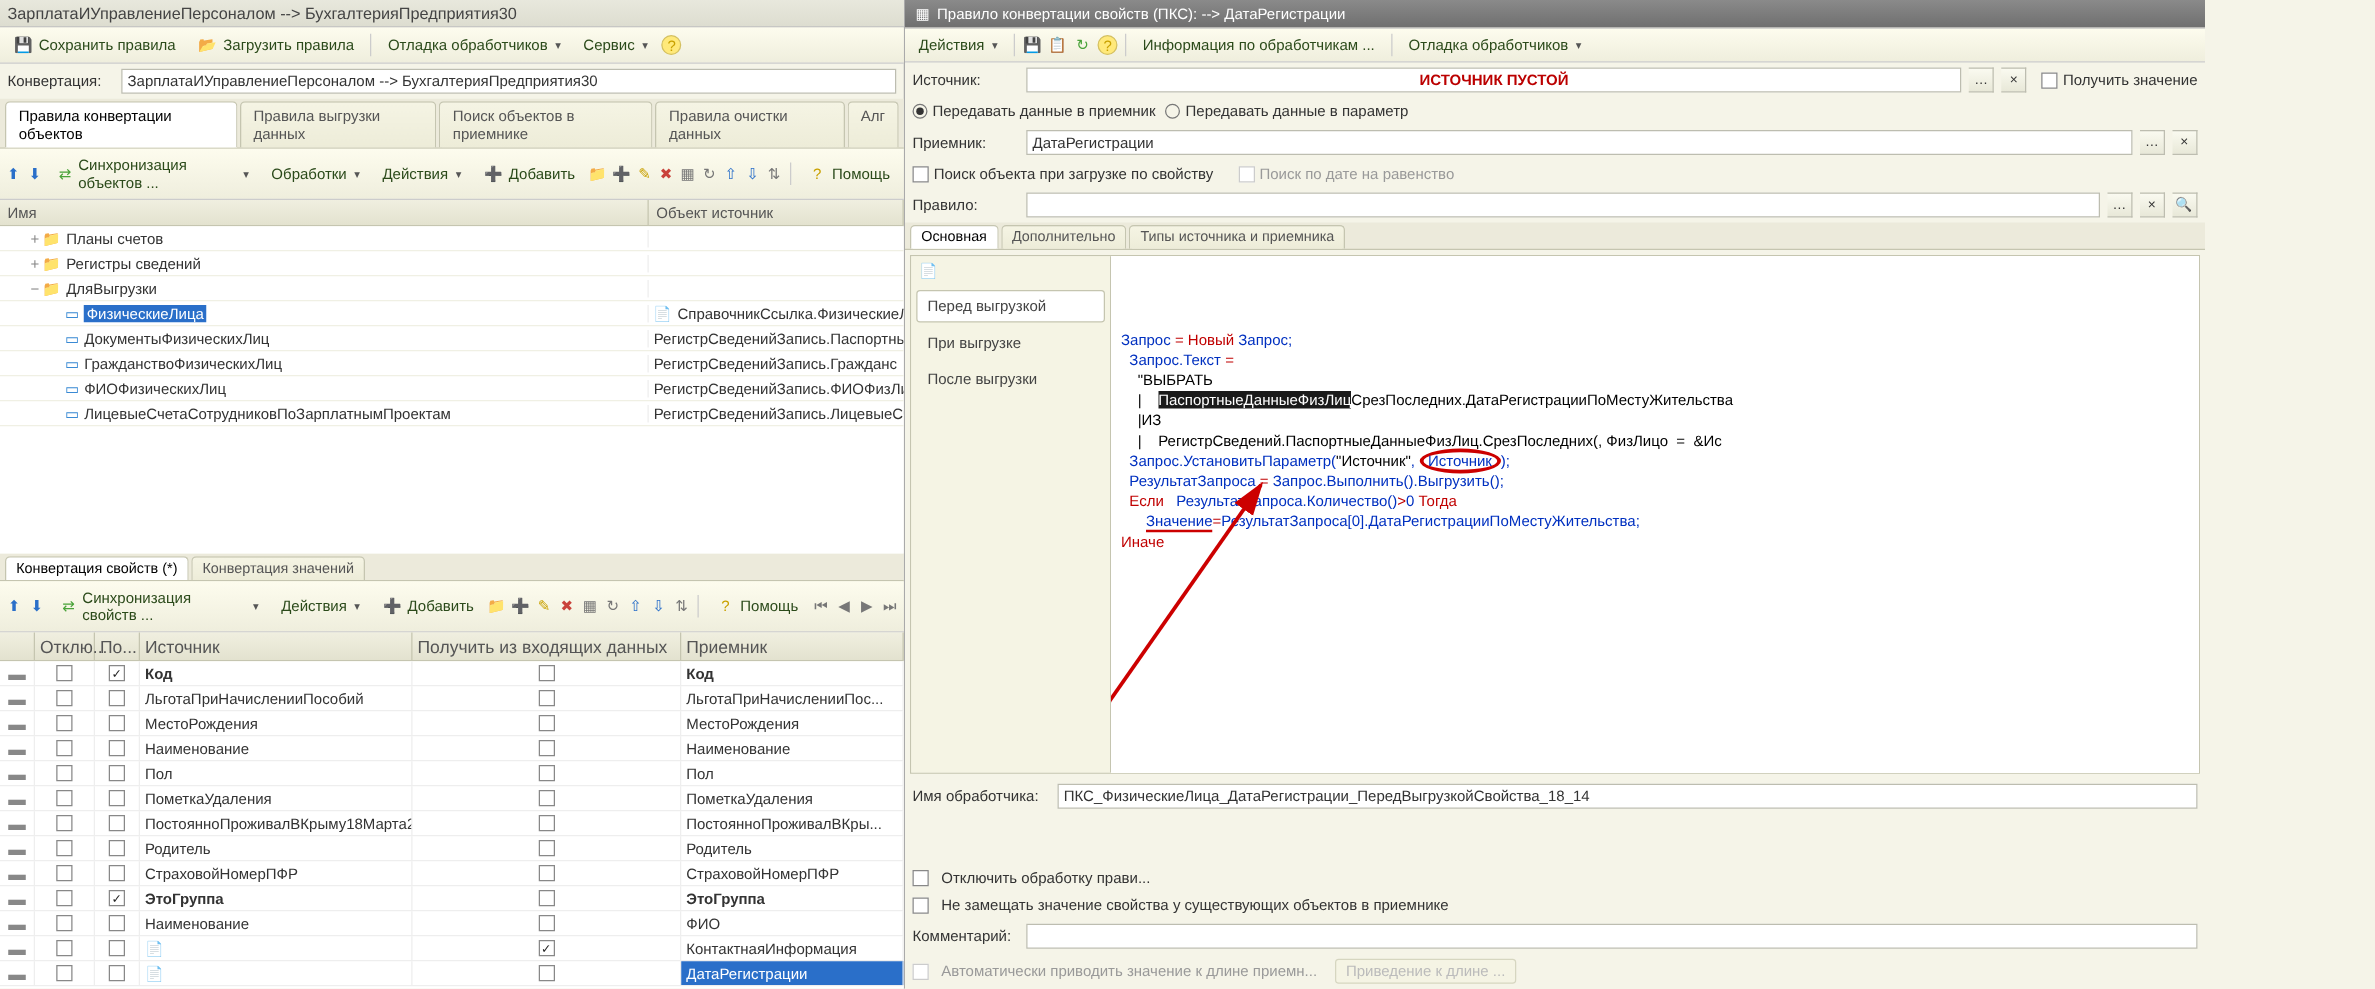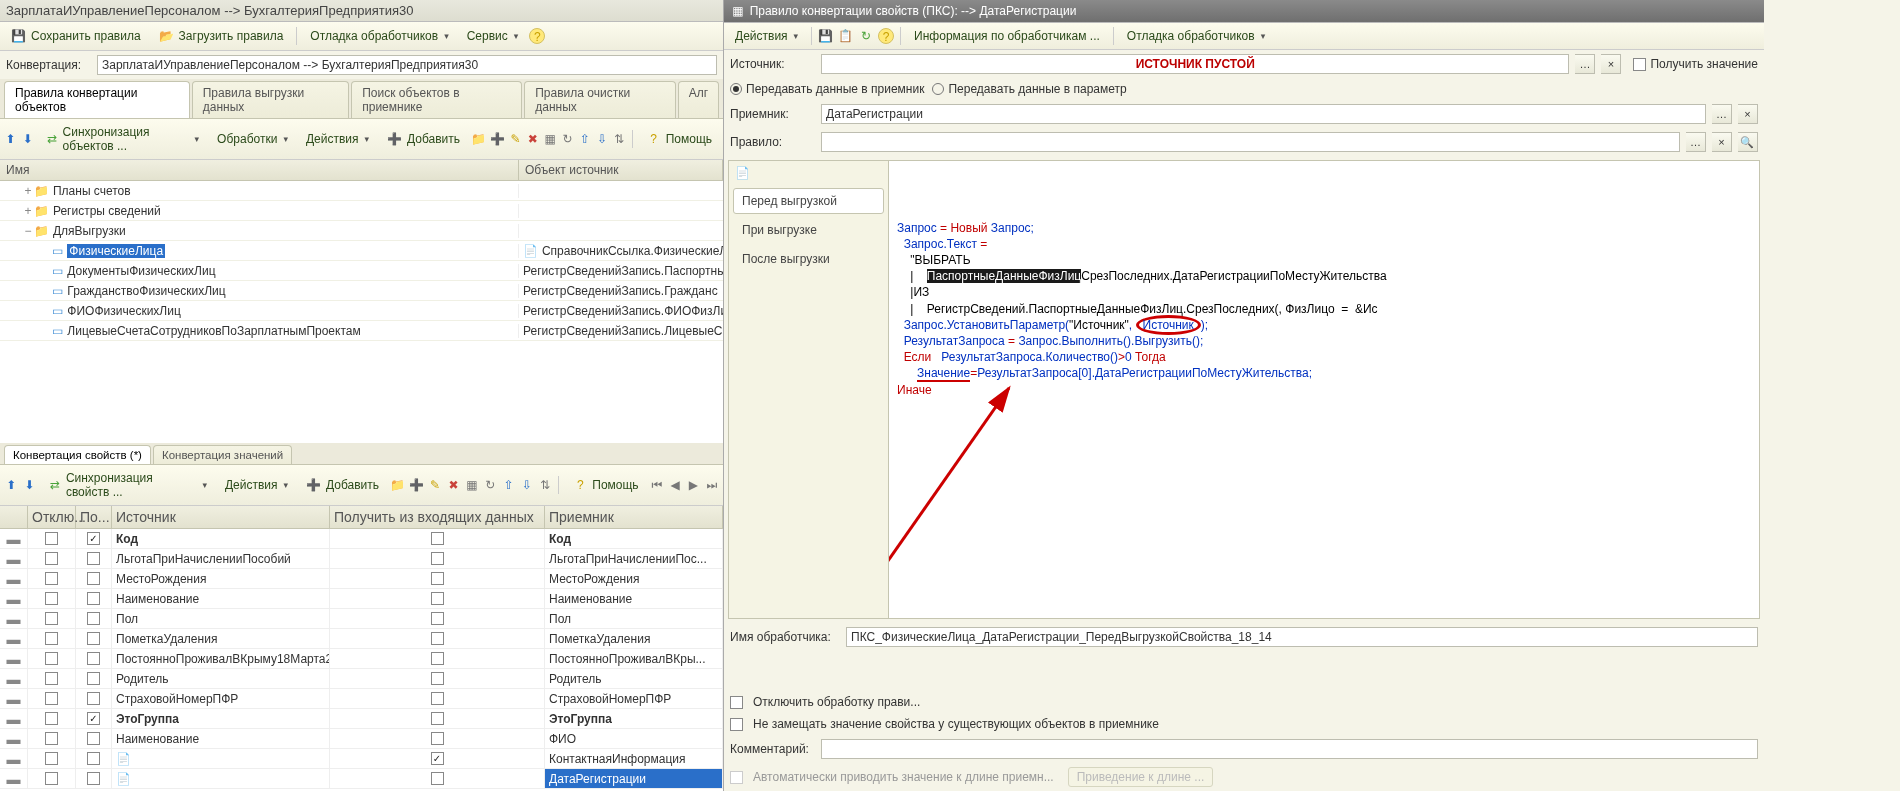--- a/index.html
+++ b/index.html
@@ -614,29 +614,44 @@
 
     <div class="field-row">
       <label>Приемник:</label>
       <div class="input">
           <span>ДатаРегистрации</span>
         </div>
       <div class="dots-btn">…</div>
       <div class="dots-btn">×</div>
     </div>
 
+    <div class="field-row" style="gap:20px;">
+      <span style="display:flex;align-items:center;">
+          <span class="chkbox"></span>
+          <span>Поиск объекта при загрузке по свойству</span>
+        </span>
+      <span style="display:flex;align-items:center;" class="small-grey">
+          <span class="chkbox" style="border-color:#ccc;"></span>
+          <span>Поиск по дате на равенство</span>
+        </span>
+    </div>
 
     <div class="field-row">
       <label>Правило:</label>
       <div class="input"></div>
       <div class="dots-btn">…</div>
       <div class="dots-btn">×</div>
       <div class="dots-btn">🔍</div>
     </div>
 
+    <div class="tabs" id="dlg-tabs">
+        <div class="tab sub active">Основная</div>
+        <div class="tab sub">Дополнительно</div>
+        <div class="tab sub">Типы источника и приемника</div>
+      </div>
 
     <div class="code-area">
       <div class="code-events" id="ev-list">
         <div style="padding:4px 6px;"><span class="icon green">📄</span></div>
       <div class="ev active">Перед выгрузкой</div>
           <div class="ev">При выгрузке</div>
           <div class="ev">После выгрузки</div>
         </div>
       <div class="code-text" id="code-text">
         <svg class="arrow-overlay" style="left:-110px;bottom:-80px;" width="260" height="340">

